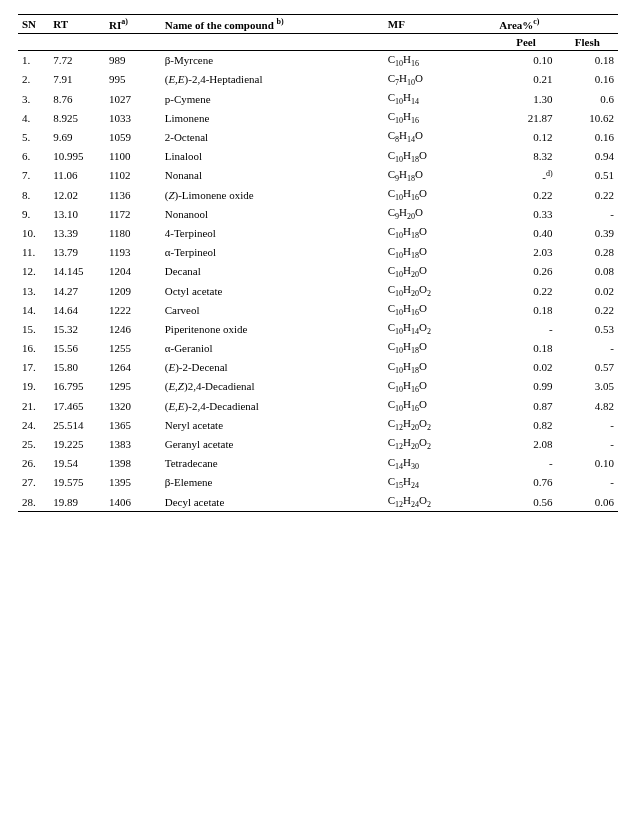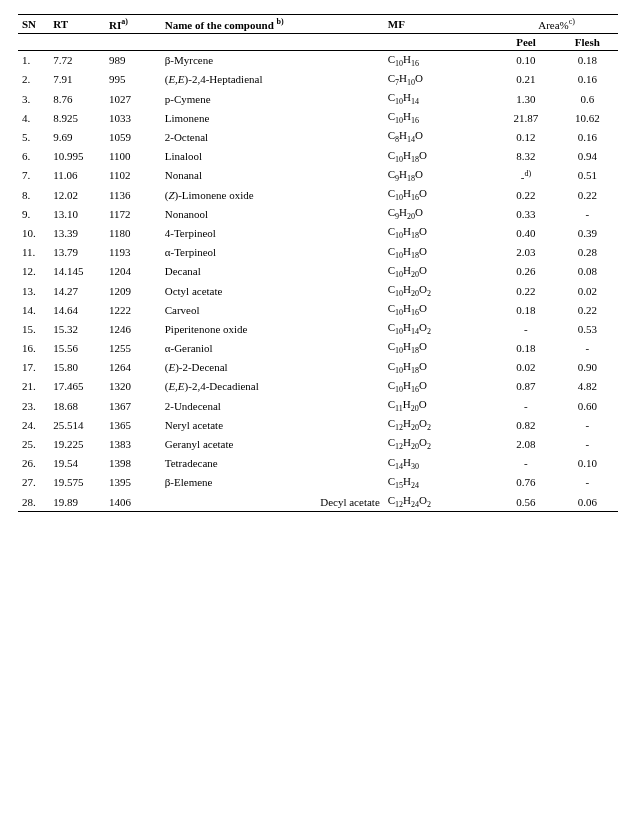--- a/index.html
+++ b/index.html
@@ -33,27 +33,26 @@
     .col-name { width: 200px; margin-top: 48px; }
     .col-mf { width: 100px; }
     .col-peel { width: 55px; text-align: center; }
     .col-flesh { width: 55px; text-align: center; }
     tr.last-row td {
       border-bottom: 1.5px solid #000;
     }
     sup { font-size: 8px; }
     sub { font-size: 8px; }
     .italic { font-style: italic; }
-    td.center { text-align: center; }
+    td.center { text-align: right; }
 
     .area-header-cell {
-      text-align: center;
       border-top: 1.5px solid #000;
       border-bottom: none;
-      font-weight: normal;
+      font-weight: bold;
     }
     .area-subheader-cell {
       text-align: center;
       border-top: 1px solid #000;
       border-bottom: 1.5px solid #000;
       font-weight: bold;
     }
     .col-header-cell {
       border-top: 1.5px solid #000;
       border-bottom: 1.5px solid #000;
@@ -234,41 +233,41 @@
         <td class="center">0.18</td>
         <td class="center">-</td>
       </tr>
       <tr>
         <td>17.</td>
         <td>15.80</td>
         <td>1264</td>
         <td>(<span class="italic">E</span>)-2-Decenal</td>
         <td>C<sub>10</sub>H<sub>18</sub>O</td>
         <td class="center">0.02</td>
-        <td class="center">0.90</td>
+        <td class="center">0.57</td>
+      </tr>
+      <tr>
+        <td>19.</td>
+        <td>16.795</td>
+        <td>1295</td>
+        <td>(<span class="italic">E,Z</span>)2,4-Decadienal</td>
+        <td>C<sub>10</sub>H<sub>16</sub>O</td>
+        <td class="center">0.99</td>
+        <td class="center">3.05</td>
       </tr>
       <tr>
         <td>21.</td>
         <td>17.465</td>
         <td>1320</td>
         <td>(<span class="italic">E,E</span>)-2,4-Decadienal</td>
         <td>C<sub>10</sub>H<sub>16</sub>O</td>
         <td class="center">0.87</td>
         <td class="center">4.82</td>
       </tr>
       <tr>
-        <td>23.</td>
-        <td>18.68</td>
-        <td>1367</td>
-        <td>2-Undecenal</td>
-        <td>C<sub>11</sub>H<sub>20</sub>O</td>
-        <td class="center">-</td>
-        <td class="center">0.60</td>
-      </tr>
-      <tr>
         <td>24.</td>
         <td>25.514</td>
         <td>1365</td>
         <td>Neryl acetate</td>
         <td>C<sub>12</sub>H<sub>20</sub>O<sub>2</sub></td>
         <td class="center">0.82</td>
         <td class="center">-</td>
       </tr>
       <tr>
         <td>25.</td>
@@ -294,19 +293,19 @@
         <td>1395</td>
         <td>β-Elemene</td>
         <td>C<sub>15</sub>H<sub>24</sub></td>
         <td class="center">0.76</td>
         <td class="center">-</td>
       </tr>
       <tr class="last-row">
         <td style="border-bottom: 1.5px solid rgb(0, 0, 0);">28.</td>
         <td style="border-bottom: 1.5px solid rgb(0, 0, 0);">19.89</td>
         <td style="border-bottom: 1.5px solid rgb(0, 0, 0);">1406</td>
-        <td style="border-bottom: 1.5px solid rgb(0, 0, 0); text-align: right;">Decyl acetate</td>
+        <td style="border-bottom: 1.5px solid rgb(0, 0, 0);">Decyl acetate</td>
         <td style="border-bottom: 1.5px solid rgb(0, 0, 0);">C<sub>12</sub>H<sub>24</sub>O<sub>2</sub></td>
         <td class="center" style="border-bottom: 1.5px solid rgb(0, 0, 0);">0.56</td>
         <td class="center" style="border-bottom: 1.5px solid rgb(0, 0, 0);">0.06</td>
       </tr>
     </tbody>
 </table>
 
 </body></html>

